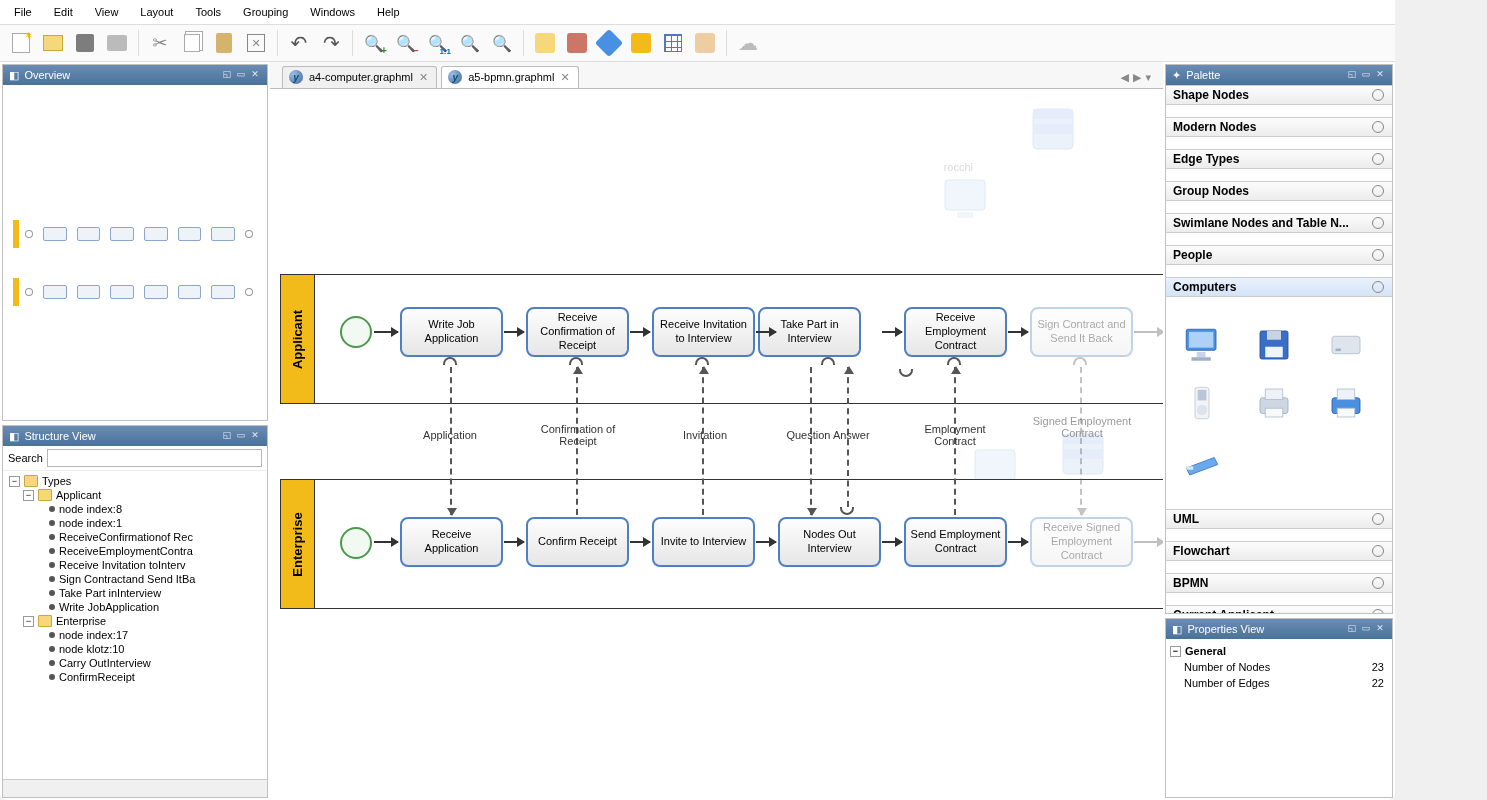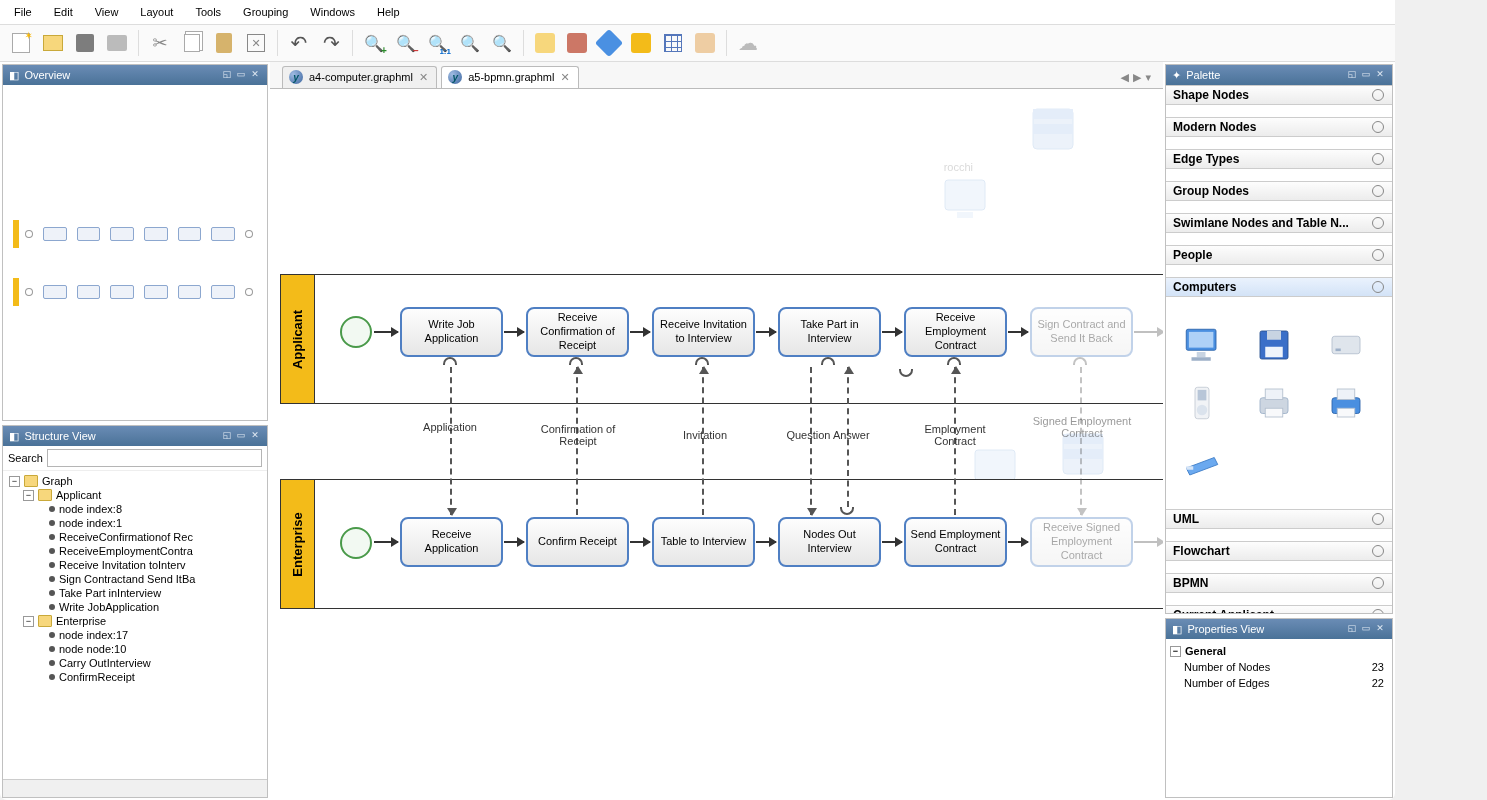--- a/index.html
+++ b/index.html
@@ -250,21 +250,21 @@
         </div>
         <div class="structure-body">
           <div class="search-row">
             <span>Search</span>
             <input type="text" style="">
           </div>
           <div class="tree">
             <div class="tree-node">
                 <span class="tn-toggle">−</span>
                 <span class="folder-icon"></span>
-                <span>Graph</span>
+                <span>Types</span>
               </div>
 
             <div class="tree-node tn-indent1">
                 <span class="tn-toggle">−</span>
                 <span class="folder-icon"></span>
                 <span>Applicant</span>
               </div>
             <div class="tree-node tn-indent2">
                 <span class="bullet"></span>
                 <span>node index:8</span>
@@ -302,21 +302,21 @@
                 <span class="tn-toggle">−</span>
                 <span class="folder-icon"></span>
                 <span>Enterprise</span>
               </div>
             <div class="tree-node tn-indent2">
                 <span class="bullet"></span>
                 <span>node index:17</span>
               </div>
             <div class="tree-node tn-indent2">
                 <span class="bullet"></span>
-                <span>node node:10</span>
+                <span>node klotz:10</span>
               </div>
             <div class="tree-node tn-indent2">
                 <span class="bullet"></span>
                 <span>Carry OutInterview</span>
               </div>
             <div class="tree-node tn-indent2">
                 <span class="bullet"></span>
                 <span>ConfirmReceipt</span>
               </div>
           </div>
@@ -384,33 +384,33 @@
 
         <div class="swimlane" style="left:10px;top:185px;width:945px;height:130px">
           <div class="swimlane-label">
               <span>Applicant</span>
             </div>
         </div>
         <div class="start-ev" style="left:70px;top:227px"></div>
         <div class="task" style="left:130px;top:218px">Write Job Application</div>
         <div class="task" style="left:256px;top:218px">Receive Confirmation of Receipt</div>
         <div class="task" style="left:382px;top:218px">Receive Invitation to Interview</div>
-        <div class="task" style="left:508px;top:218px">Take Part in Interview</div>
+        <div class="task" style="left:488px;top:218px">Take Part in Interview</div>
         <div class="task" style="left:634px;top:218px">Receive Employment Contract</div>
         <div class="task faded" style="left:760px;top:218px">Sign Contract and Send It Back</div>
 
         <div class="swimlane" style="left:10px;top:390px;width:945px;height:130px">
           <div class="swimlane-label">
               <span>Enterprise</span>
             </div>
         </div>
         <div class="start-ev" style="left:70px;top:438px"></div>
         <div class="task" style="left:130px;top:428px">Receive Application</div>
         <div class="task" style="left:256px;top:428px">Confirm Receipt</div>
-        <div class="task" style="left:382px;top:428px">Table to Interview</div>
+        <div class="task" style="left:382px;top:428px">Invite to Interview</div>
         <div class="task" style="left:508px;top:428px">Nodes Out Interview</div>
         <div class="task" style="left:634px;top:428px">Send Employment Contract</div>
         <div class="task faded" style="left:760px;top:428px">Receive Signed Employment Contract</div>
 
         <div class="arrow" style="left:104px;top:242px;width:24px"></div>
         <div class="arrow" style="left:234px;top:242px;width:20px"></div>
         <div class="arrow" style="left:360px;top:242px;width:20px"></div>
         <div class="arrow" style="left:486px;top:242px;width:20px"></div>
         <div class="arrow" style="left:612px;top:242px;width:20px"></div>
         <div class="arrow" style="left:738px;top:242px;width:20px"></div>
@@ -419,21 +419,21 @@
         <div class="arrow" style="left:104px;top:452px;width:24px"></div>
         <div class="arrow" style="left:234px;top:452px;width:20px"></div>
         <div class="arrow" style="left:360px;top:452px;width:20px"></div>
         <div class="arrow" style="left:486px;top:452px;width:20px"></div>
         <div class="arrow" style="left:612px;top:452px;width:20px"></div>
         <div class="arrow" style="left:738px;top:452px;width:20px"></div>
         <div class="arrow" style="left:864px;top:452px;width:30px;opacity:.3"></div>
 
         <div class="msg-dome" style="left:173px;top:268px"></div>
         <div class="msg-line msg-arrow-down" style="left:180px;top:278px;height:148px"></div>
-        <div class="msg-label" style="left:140px;top:332px;width:80px">Application</div>
+        <div class="msg-label" style="left:140px;top:340px;width:80px">Application</div>
 
         <div class="msg-dome" style="left:299px;top:268px"></div>
         <div class="msg-line msg-arrow-up" style="left:306px;top:278px;height:148px"></div>
         <div class="msg-label" style="left:258px;top:334px;width:100px">Confirmation of Receipt</div>
 
         <div class="msg-dome" style="left:425px;top:268px"></div>
         <div class="msg-line msg-arrow-up" style="left:432px;top:278px;height:148px"></div>
         <div class="msg-label" style="left:400px;top:340px;width:70px">Invitation</div>
 
         <div class="msg-dome" style="left:551px;top:268px"></div>

